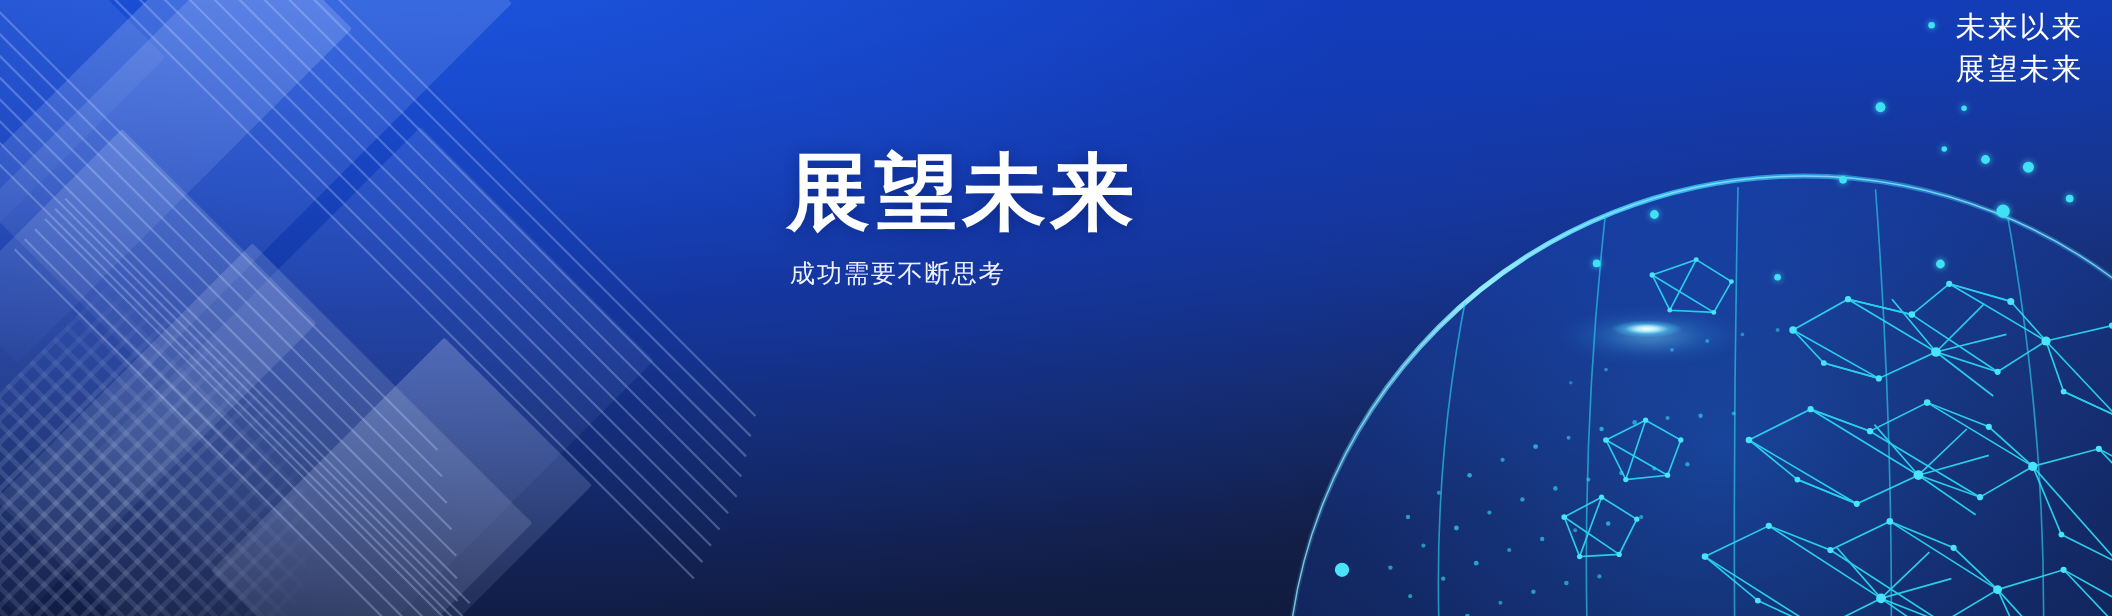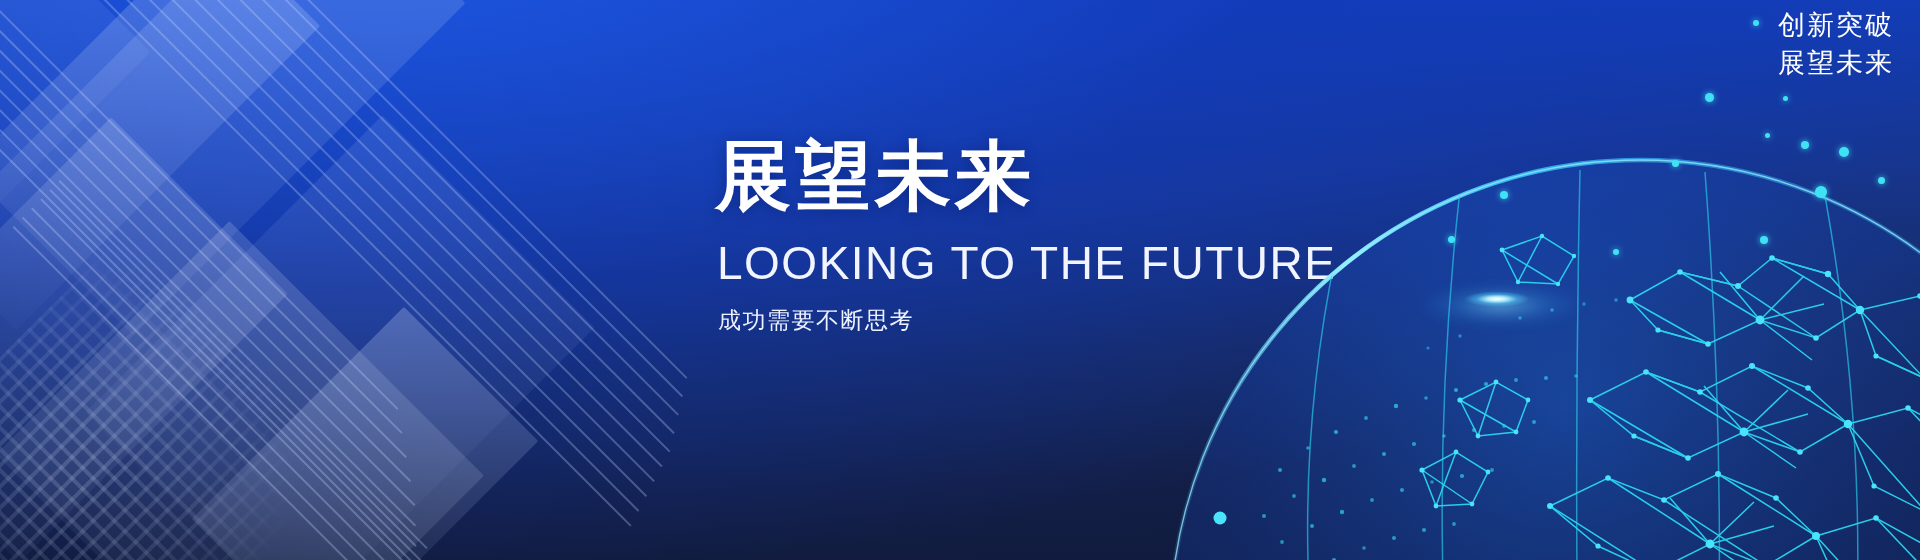--- a/index.html
+++ b/index.html
@@ -137,26 +137,25 @@
       <div class="dline" style="left:0; top:39px; width:548px;"></div>
       <div class="dline" style="left:0; top:52px; width:556px;"></div>
       <div class="dline" style="left:0; top:65px; width:562px;"></div>
     </div>
 
     <div id="dotgrid"></div>
   </div>
 
   <div id="copy">
     <h1 id="headline-cn">展望未来</h1>
-    <div id="headline-en">LOOKING TO THE FUTURE</div>
     <div class="sub-cn">成功需要不断思考</div>
   </div>
 
   <div id="corner-text">
-    <div>创新突破</div>
+    <div>未来以来</div>
     <div>展望未来</div>
   </div>
 
   <div id="globe-wrap">
     <svg id="globe-svg" width="760" height="560" viewBox="0 0 760 560">
       <defs>
         <radialGradient id="globeBody" cx="42%" cy="26%" r="78%">
           <stop offset="0%" stop-color="#1b5fd6" stop-opacity="0.55"></stop>
           <stop offset="45%" stop-color="#163d9e" stop-opacity="0.40"></stop>
           <stop offset="100%" stop-color="#0e2360" stop-opacity="0.22"></stop>

